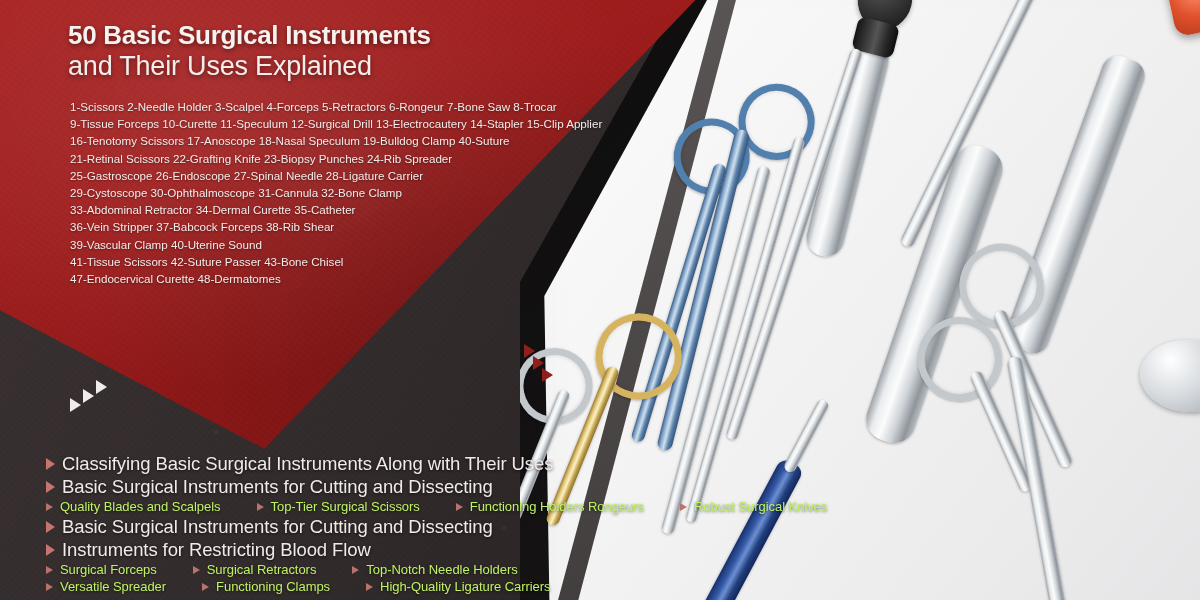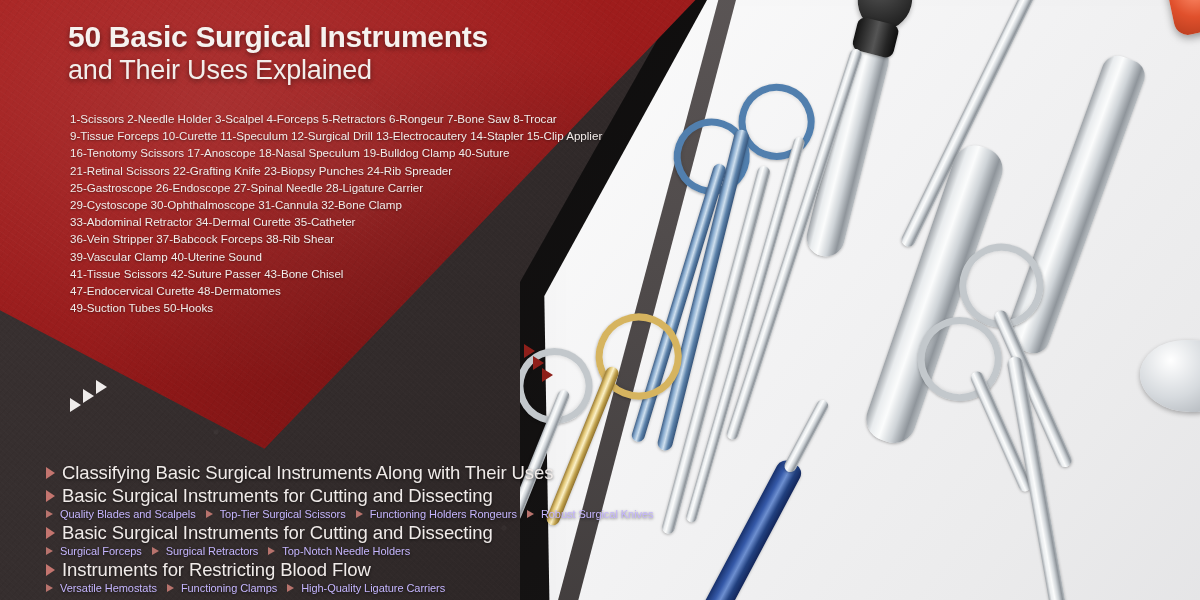--- a/index.html
+++ b/index.html
@@ -60,27 +60,27 @@
       radial-gradient(ellipse at 72% 70%, rgba(0,0,0,.22) 0%, transparent 60%),
       linear-gradient(160deg,#a8201f 0%,#9c1b1b 38%,#8c1717 72%,#9d1d1c 100%);}
   .redpanel::after{content:"";position:absolute;inset:0;opacity:.35;
     background-image:
       repeating-linear-gradient(35deg, rgba(255,255,255,.05) 0 1px, transparent 1px 5px),
       repeating-linear-gradient(-55deg, rgba(0,0,0,.07) 0 1px, transparent 1px 6px),
       radial-gradient(circle at 45% 35%, rgba(255,255,255,.05) 0 40px, transparent 90px);}
 
   
   .headline{position:absolute;left:68px;top:22px;width:560px;z-index:6;}
-  .h-line1{font-size:30px;font-weight:bold;color:#f6f2ef;letter-spacing:-.3px;
+  .h-line1{font-size:26px;font-weight:bold;color:#f6f2ef;letter-spacing:-.3px;
     line-height:1.02;text-shadow:0 2px 5px rgba(0,0,0,.45);}
   .h-line2{font-size:27px;font-weight:normal;color:#f3eeeb;letter-spacing:-.2px;
     line-height:1.12;margin-top:2px;text-shadow:0 2px 5px rgba(0,0,0,.45);}
 
   
-  .numlist{position:absolute;left:70px;top:110px;width:600px;z-index:6;}
+  .numlist{position:absolute;left:70px;top:98px;width:600px;z-index:6;}
   .numlist div{font-size:11.6px;color:#f2ecea;line-height:17.2px;white-space:nowrap;
     text-shadow:0 1px 2px rgba(0,0,0,.4);}
 
   
   .tri-group{position:absolute;z-index:7;}
   .tri{position:absolute;width:0;height:0;
     border-top:7px solid transparent;border-bottom:7px solid transparent;}
   .tri.white{border-left:11px solid #efeceb;}
   .tri.red{border-left:11px solid #8e1f1a;}
 
@@ -89,22 +89,22 @@
   .nav-row{display:flex;align-items:center;flex-wrap:nowrap;}
   .nav-row.big{margin-bottom:1px;}
   .nav-row.small{margin-bottom:2px;}
   .navitem{display:flex;align-items:center;white-space:nowrap;}
   .navitem + .navitem{margin-left:16px;}
   .caret{width:0;height:0;margin-right:7px;flex:0 0 auto;
     border-top:5px solid transparent;border-bottom:5px solid transparent;border-left:8px solid #c4756f;}
   .big .caret{border-top-width:6px;border-bottom-width:6px;border-left-width:9px;border-left-color:#c4756f;}
   .big .navtext{font-size:18.5px;color:#f0ebe9;letter-spacing:-.1px;text-shadow:0 1px 3px rgba(0,0,0,.6);}
   .small .caret{border-top-width:4.5px;border-bottom-width:4.5px;border-left-width:7px;border-left-color:#b8736d;}
-  .small .navtext{font-size:11px;color:#c4b5fd;letter-spacing:-.05px;text-shadow:0 1px 3px rgba(0,0,0,.6);}
-  .small .navitem + .navitem{margin-left:10px;text-align:center;}
+  .small .navtext{font-size:13px;color:#bef264;letter-spacing:-.05px;text-shadow:0 1px 3px rgba(0,0,0,.6);}
+  .small .navitem + .navitem{margin-left:36px;text-align:center;}
 </style>
 </head>
 <body>
 
 <div class="stage">
 
   <div class="backdrop"></div>
 
   <div class="photo">
     <div class="tray"></div>
@@ -194,21 +194,20 @@
     <div>9-Tissue Forceps  10-Curette  11-Speculum  12-Surgical Drill  13-Electrocautery  14-Stapler  15-Clip Applier</div>
     <div>16-Tenotomy Scissors  17-Anoscope  18-Nasal Speculum  19-Bulldog Clamp  40-Suture</div>
     <div>21-Retinal Scissors  22-Grafting Knife  23-Biopsy Punches  24-Rib Spreader</div>
     <div>25-Gastroscope  26-Endoscope  27-Spinal Needle  28-Ligature Carrier</div>
     <div>29-Cystoscope  30-Ophthalmoscope  31-Cannula  32-Bone Clamp</div>
     <div>33-Abdominal Retractor  34-Dermal Curette  35-Catheter</div>
     <div>36-Vein Stripper  37-Babcock Forceps  38-Rib Shear</div>
     <div>39-Vascular Clamp  40-Uterine Sound</div>
     <div>41-Tissue Scissors  42-Suture Passer  43-Bone Chisel</div>
     <div>47-Endocervical Curette  48-Dermatomes</div>
-    <div>49-Suction Tubes  50-Hooks</div>
   </div>
 
   <div class="tri-group" style="left:70px;top:378px;width:56px;height:40px;">
     <div class="tri white" style="left:0;top:20px;"></div>
     <div class="tri white" style="left:13px;top:11px;"></div>
     <div class="tri white" style="left:26px;top:2px;"></div>
   </div>
 
   <div class="tri-group" style="left:524px;top:344px;width:56px;height:46px;">
     <div class="tri red" style="left:0;top:0;"></div>
@@ -251,46 +250,46 @@
       </div>
     </div>
 
     <div class="nav-row big">
       <div class="navitem">
         <span class="caret"></span>
         <span class="navtext">Basic Surgical Instruments for Cutting and Dissecting</span>
       </div>
     </div>
 
+    <div class="nav-row big">
+      <div class="navitem">
+        <span class="caret"></span>
+        <span class="navtext">Instruments for Restricting Blood Flow</span>
+      </div>
+    </div>
+
     <div class="nav-row small">
       <div class="navitem">
         <span class="caret"></span>
         <span class="navtext">Surgical Forceps</span>
       </div>
       <div class="navitem">
         <span class="caret"></span>
         <span class="navtext">Surgical Retractors</span>
       </div>
       <div class="navitem">
         <span class="caret"></span>
         <span class="navtext">Top-Notch Needle Holders</span>
       </div>
     </div>
 
-    <div class="nav-row big">
-      <div class="navitem">
-        <span class="caret"></span>
-        <span class="navtext">Instruments for Restricting Blood Flow</span>
-      </div>
-    </div>
-
     <div class="nav-row small">
       <div class="navitem">
         <span class="caret"></span>
-        <span class="navtext">Versatile Hemostats</span>
+        <span class="navtext">Versatile Spreader</span>
       </div>
       <div class="navitem">
         <span class="caret"></span>
         <span class="navtext">Functioning Clamps</span>
       </div>
       <div class="navitem">
         <span class="caret"></span>
         <span class="navtext">High-Quality Ligature Carriers</span>
       </div>
     </div>

